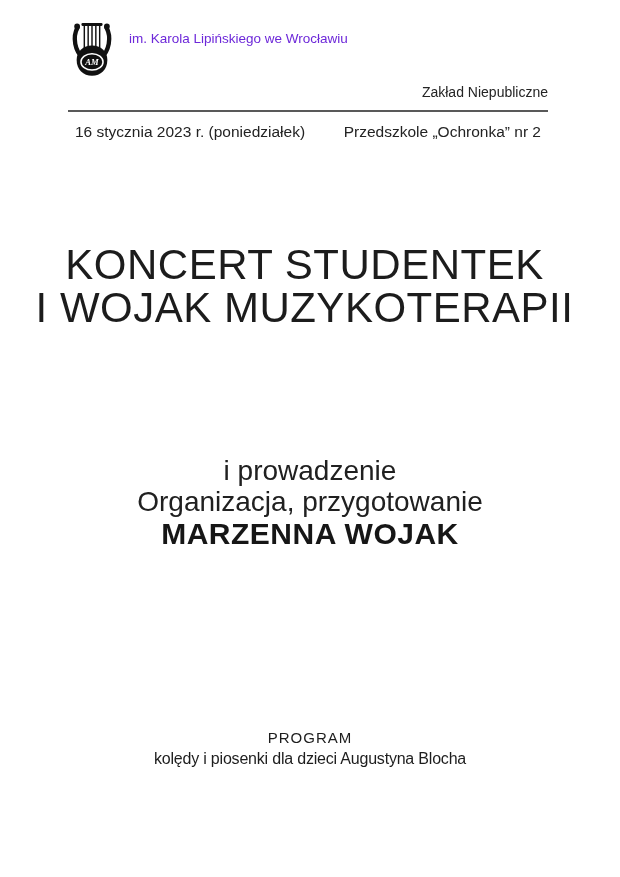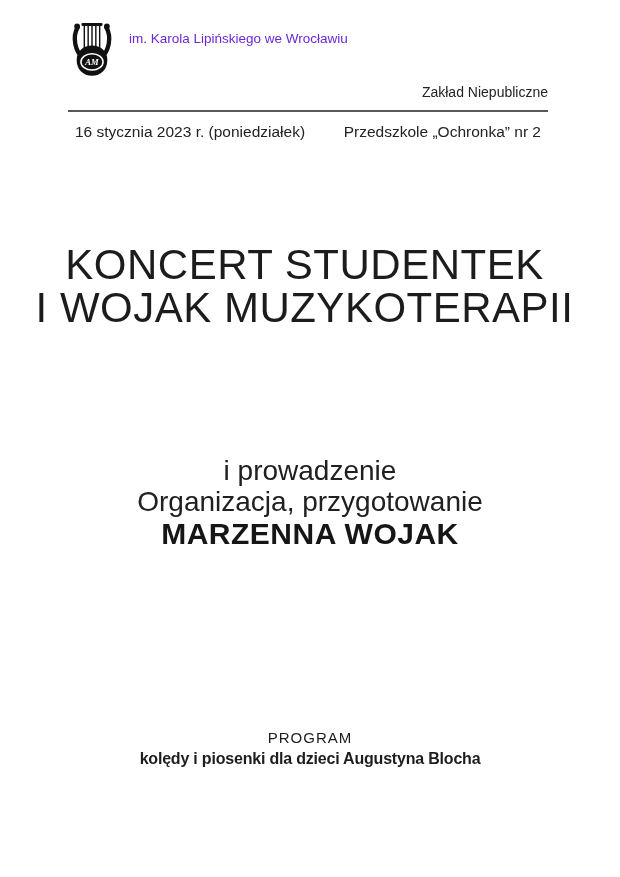--- a/index.html
+++ b/index.html
@@ -128,21 +128,21 @@
     margin-top: 16px;
   }
   .program-heading {
     font-size: 15px;
     line-height: 21px;
     letter-spacing: 1px;
   }
   .program-desc {
     font-size: 16px;
     line-height: 21px;
-    font-weight: 700;
+    font-weight: 400;
     letter-spacing: -0.2px;
   }
 </style>
 </head>
 <body>
 
 <div class="page">
 
   <div class="letterhead">
     <svg class="logo" viewBox="0 0 50 60" aria-hidden="true">

